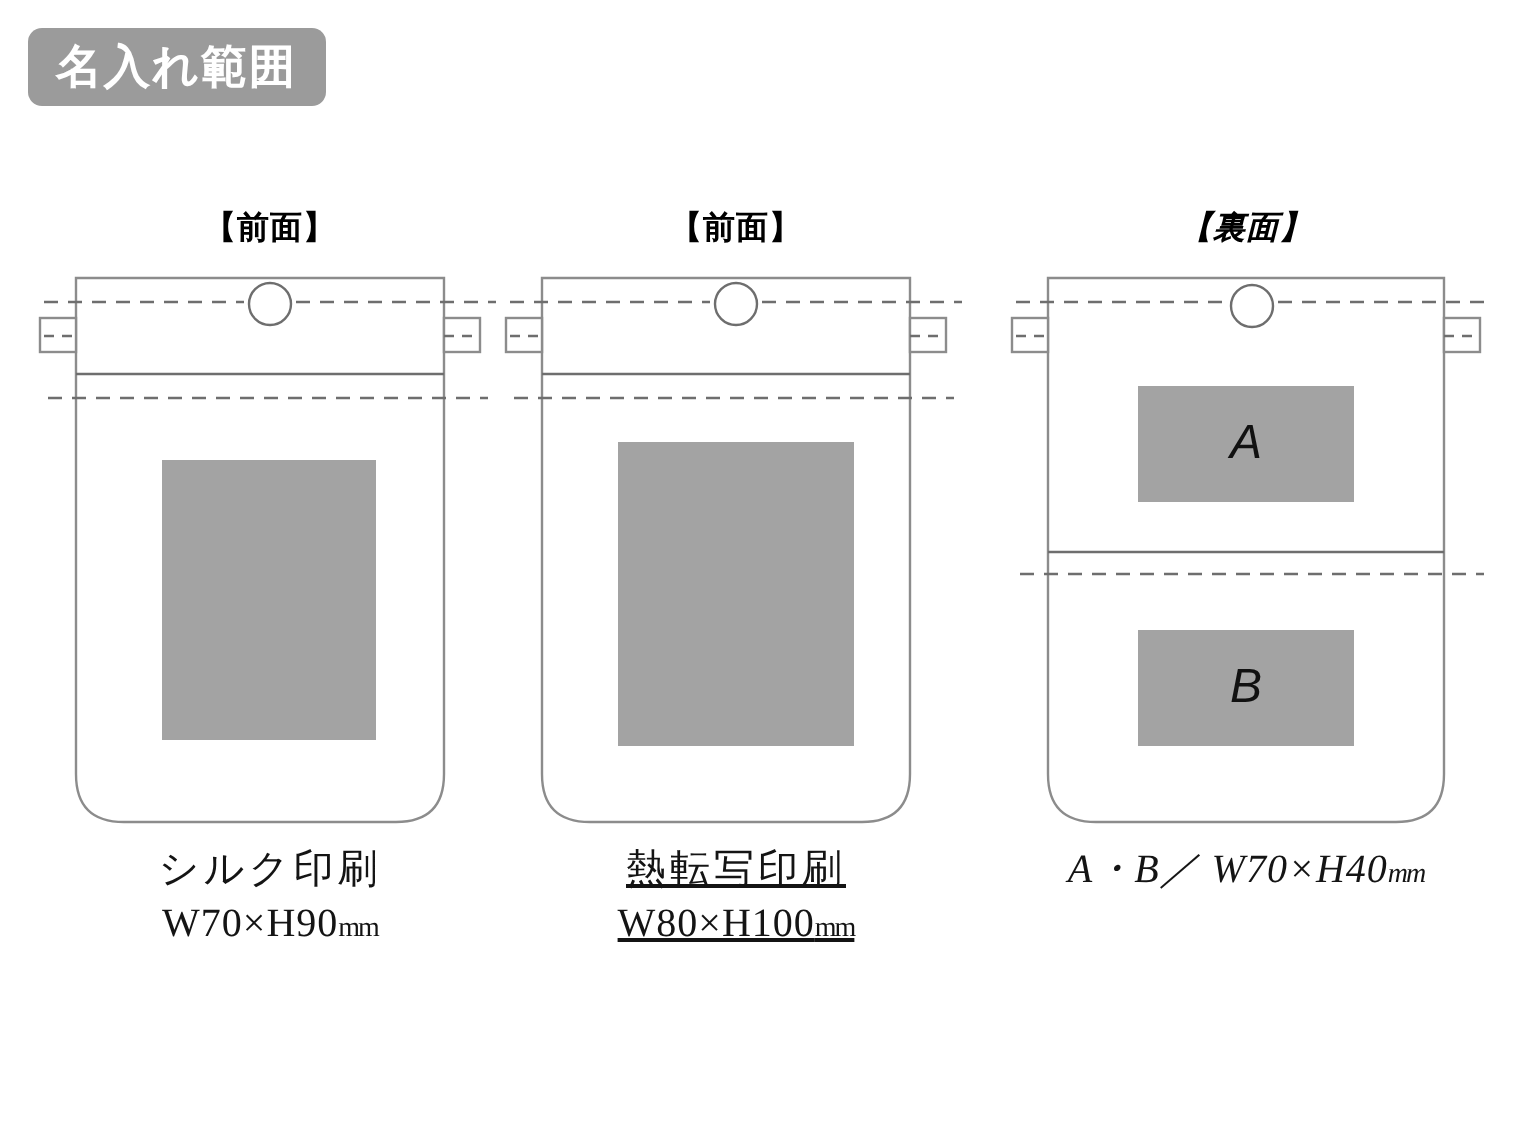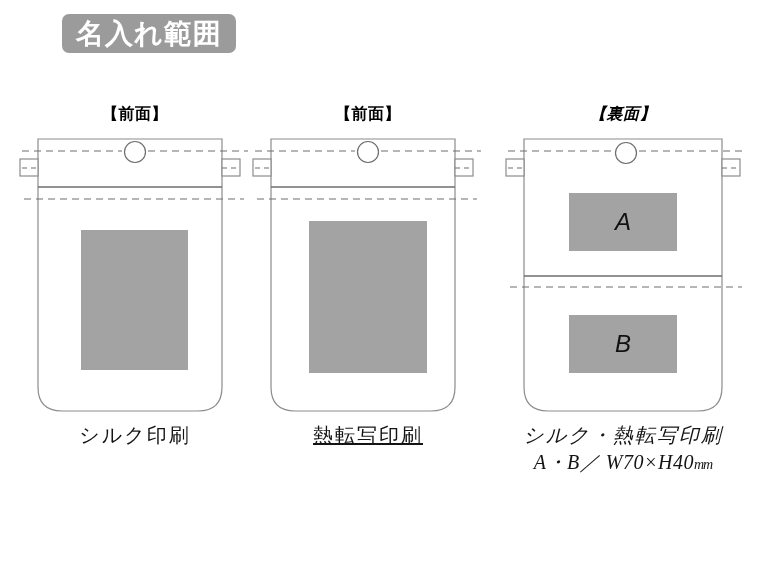--- a/index.html
+++ b/index.html
@@ -22,26 +22,25 @@
     left: 14px;
     top: 14px;
     height: 39px;
     padding: 0 14px;
     display: flex;
     align-items: center;
     justify-content: center;
     background: #9b9b9b;
     border-radius: 7px;
     color: #ffffff;
-    font-size: 28px;
+    font-size: 23px;
     font-weight: bold;
     letter-spacing: 1px;
     line-height: 1;
     white-space: nowrap;
-    margin-left: 48px;
   }
 
   
   .panel {
     position: absolute;
     top: 104px;
   }
   .panel-title {
     position: absolute;
     top: 0;
@@ -143,20 +142,23 @@
         <line x1="14" y1="64" x2="234" y2="64" stroke="#6e6e6e" stroke-width="1.2" stroke-dasharray="7,5"></line>
       </svg>
 
       <div class="print-area" style="left:71px; top:95px; width:107px; height:140px;">
         <span></span>
       </div>
     </div>
 
     <div class="caption" style="top:318px;">
       <div class="caption-line1">シルク印刷</div>
+      <div class="caption-line2">
+        <span>W70×H90</span><span class="unit">mm</span>
+      </div>
     </div>
   </div>
 
   <div class="panel" style="left:243px; top:104px; width:250px; height:390px;">
 
     <div class="panel-title">【前面】</div>
 
     <div class="bag-wrap">
       <svg class="bag-svg" width="250" height="280" viewBox="0 0 250 280">
         <path d="M28,4 L212,4 L212,252 Q212,276 188,276 L52,276 Q28,276 28,252 Z" fill="#ffffff" stroke="#8c8c8c" stroke-width="1.2"></path>
@@ -171,20 +173,23 @@
         <line x1="14" y1="64" x2="234" y2="64" stroke="#6e6e6e" stroke-width="1.2" stroke-dasharray="7,5"></line>
       </svg>
 
       <div class="print-area" style="left:66px; top:86px; width:118px; height:152px;">
         <span></span>
       </div>
     </div>
 
     <div class="caption" style="top:318px;text-decoration:underline;">
       <div class="caption-line1">熱転写印刷</div>
+      <div class="caption-line2">
+        <span>W80×H100</span><span class="unit">mm</span>
+      </div>
     </div>
   </div>
 
   <div class="panel" style="left:498px; top:104px; width:250px; height:390px;font-style:italic;">
 
     <div class="panel-title">【裏面】</div>
 
     <div class="bag-wrap">
       <svg class="bag-svg" width="250" height="280" viewBox="0 0 250 280">
         <path d="M26,4 L224,4 L224,252 Q224,276 200,276 L50,276 Q26,276 26,252 Z" fill="#ffffff" stroke="#8c8c8c" stroke-width="1.2"></path>
@@ -203,20 +208,19 @@
       <div class="print-area" style="left:71px; top:58px; width:108px; height:58px;">
         <span>A</span>
       </div>
 
       <div class="print-area" style="left:71px; top:180px; width:108px; height:58px;">
         <span>B</span>
       </div>
     </div>
 
     <div class="caption" style="top:318px;">
-      <div class="caption-line1">シルク・熱転写印刷</div>
       <div class="caption-line2">
         <span>A・B／ W70×H40</span><span class="unit">mm</span>
       </div>
     </div>
   </div>
 
 </div>
 
 </body></html>

